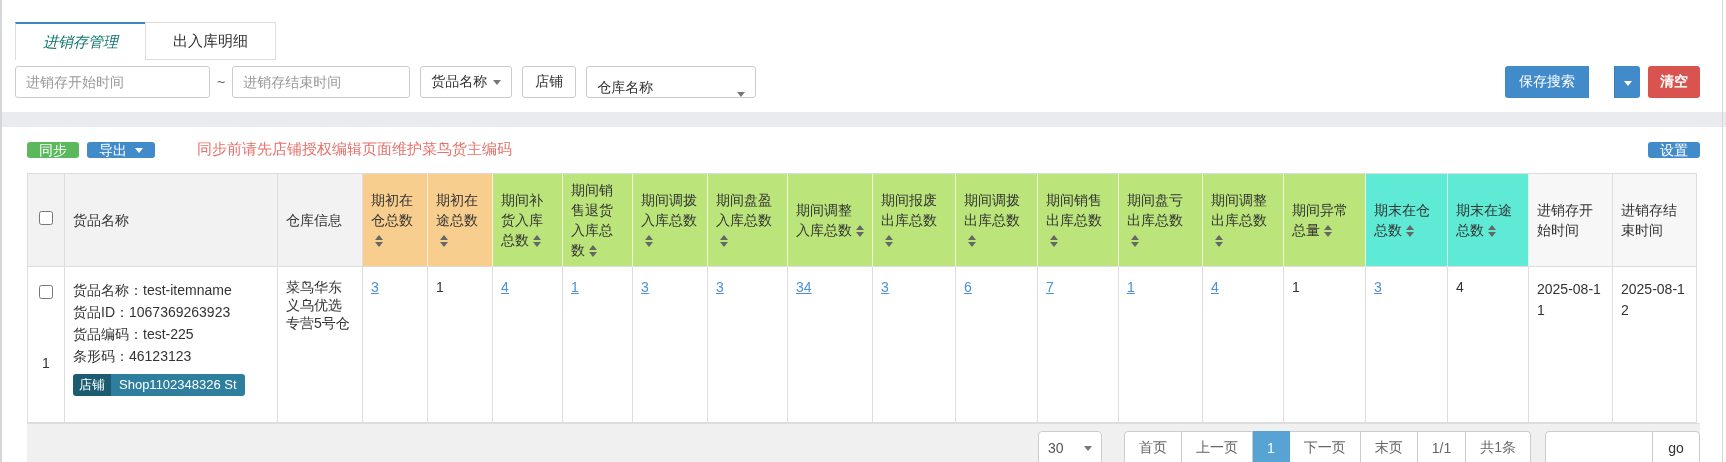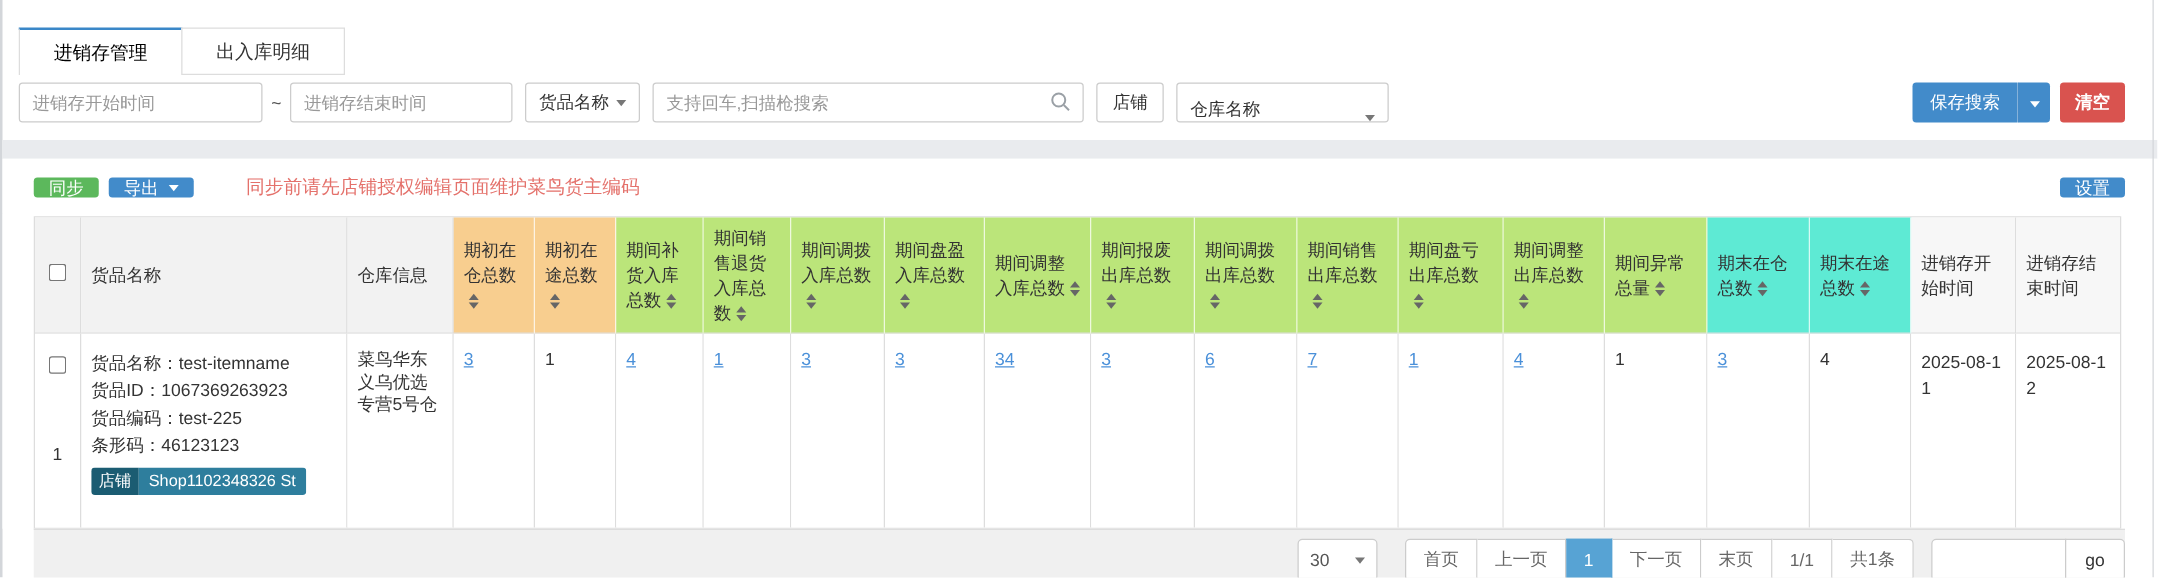--- a/index.html
+++ b/index.html
@@ -5,21 +5,21 @@
   * { box-sizing: border-box; margin: 0; padding: 0; }
   html,body { width:1726px; height:462px; overflow:hidden; background:#fff;
     font-family:"Liberation Sans","DejaVu Sans",sans-serif; font-size:14px; color:#333; }
   .viewport { position:relative; width:1726px; height:462px; border-left:2px solid #d3d6da; }
   .edge-right { position:absolute; top:0; right:3px; width:1px; height:100%; background:#d3d6da; }
 
   
   .tabs { display:flex; padding:22px 0 0 13px; }
   .tab { height:38px; padding:0 27px; display:flex; align-items:center; font-size:15px;
     background:#fff; border:1px solid #ddd; cursor:pointer; }
-  .tab.active { border-top:2px solid #3a87c8; border-bottom:none; color:#000000; }
+  .tab.active { border-top:2px solid #3a87c8; border-bottom:none; color:#0f766e;font-style:italic; }
   .tab.inactive { margin-left:-1px; color:#333; }
 
   
   .filter-row { display:flex; align-items:center; padding:6px 26px 14px 13px; }
   .f-input { height:32px; border:1px solid #ccc; border-radius:3px; padding:0 10px;
     font-size:14px; color:#333; background:#fff; font-family:inherit; }
   .f-input::placeholder { color:#999; }
   .tilde { margin:0 7px; color:#555; }
   .drop-btn { height:32px; border:1px solid #ccc; border-radius:3px; background:#fff;
     display:flex; align-items:center; padding:0 10px; margin-left:10px; color:#333; cursor:pointer; }
@@ -32,21 +32,21 @@
     padding:0 12px; margin-left:10px; font-size:14px; color:#333; cursor:pointer; }
   .wh-select { width:170px; justify-content:space-between;align-items:flex-end; }
   .spacer { flex:1; }
   .btn { border:none; border-radius:3px; color:#fff; font-size:14px; height:32px;
     padding:0 12px; cursor:pointer; font-family:inherit; }
   .btn-blue { background:#428bca; }
   .btn-red  { background:#d9534f; }
   .btn-green{ background:#5cb85c; }
   .btn-caret { width:0; height:0; border-left:4px solid transparent; border-right:4px solid transparent;
     border-top:5px solid #fff; display:inline-block; vertical-align:middle; }
-  .split { display:flex; }
+  .split { display:flex;gap:25px; }
   .split .main { border-radius:3px 0 0 3px; padding:0 14px; }
   .split .arrow { border-radius:0 3px 3px 0; border-left:1px solid #357ebd; width:26px; padding:0; }
   .clear-btn { margin-left:8px;font-weight:bold; }
 
   
   .gray-band { height:15px; background:#e9ebee; }
 
   
   .toolbar { display:flex; align-items:center; padding:13px 26px 12px 25px; background:#fff; }
   .toolbar .btn { height:16px; }
@@ -109,27 +109,20 @@
     <div class="tab inactive">出入库明细</div>
   </div>
 
   <div class="filter-row">
     <input class="f-input" style="width: 195px;" placeholder="进销存开始时间">
     <span class="tilde">~</span>
     <input class="f-input" style="width: 178px;" placeholder="进销存结束时间">
     <div class="drop-btn">
       <span>货品名称</span>
       <span class="caret-dn"></span>
-    </div>
-    <div class="search-wrap">
-      <input class="f-input" placeholder="支持回车,扫描枪搜索" style="">
-      <svg class="search-icon" width="17" height="17" viewBox="0 0 17 17">
-        <circle cx="7" cy="7" r="5.2" fill="none" stroke="#9aa0a6" stroke-width="1.6"></circle>
-        <line x1="11" y1="11" x2="15.2" y2="15.2" stroke="#9aa0a6" stroke-width="1.6"></line>
-      </svg>
     </div>
     <button class="shop-btn">店铺</button>
     <div class="drop-btn wh-select">
       <span>仓库名称</span>
       <span class="caret-dn"></span>
     </div>
     <div class="spacer"></div>
     <div class="split">
       <button class="btn btn-blue main">保存搜索</button>
       <button class="btn btn-blue arrow">

